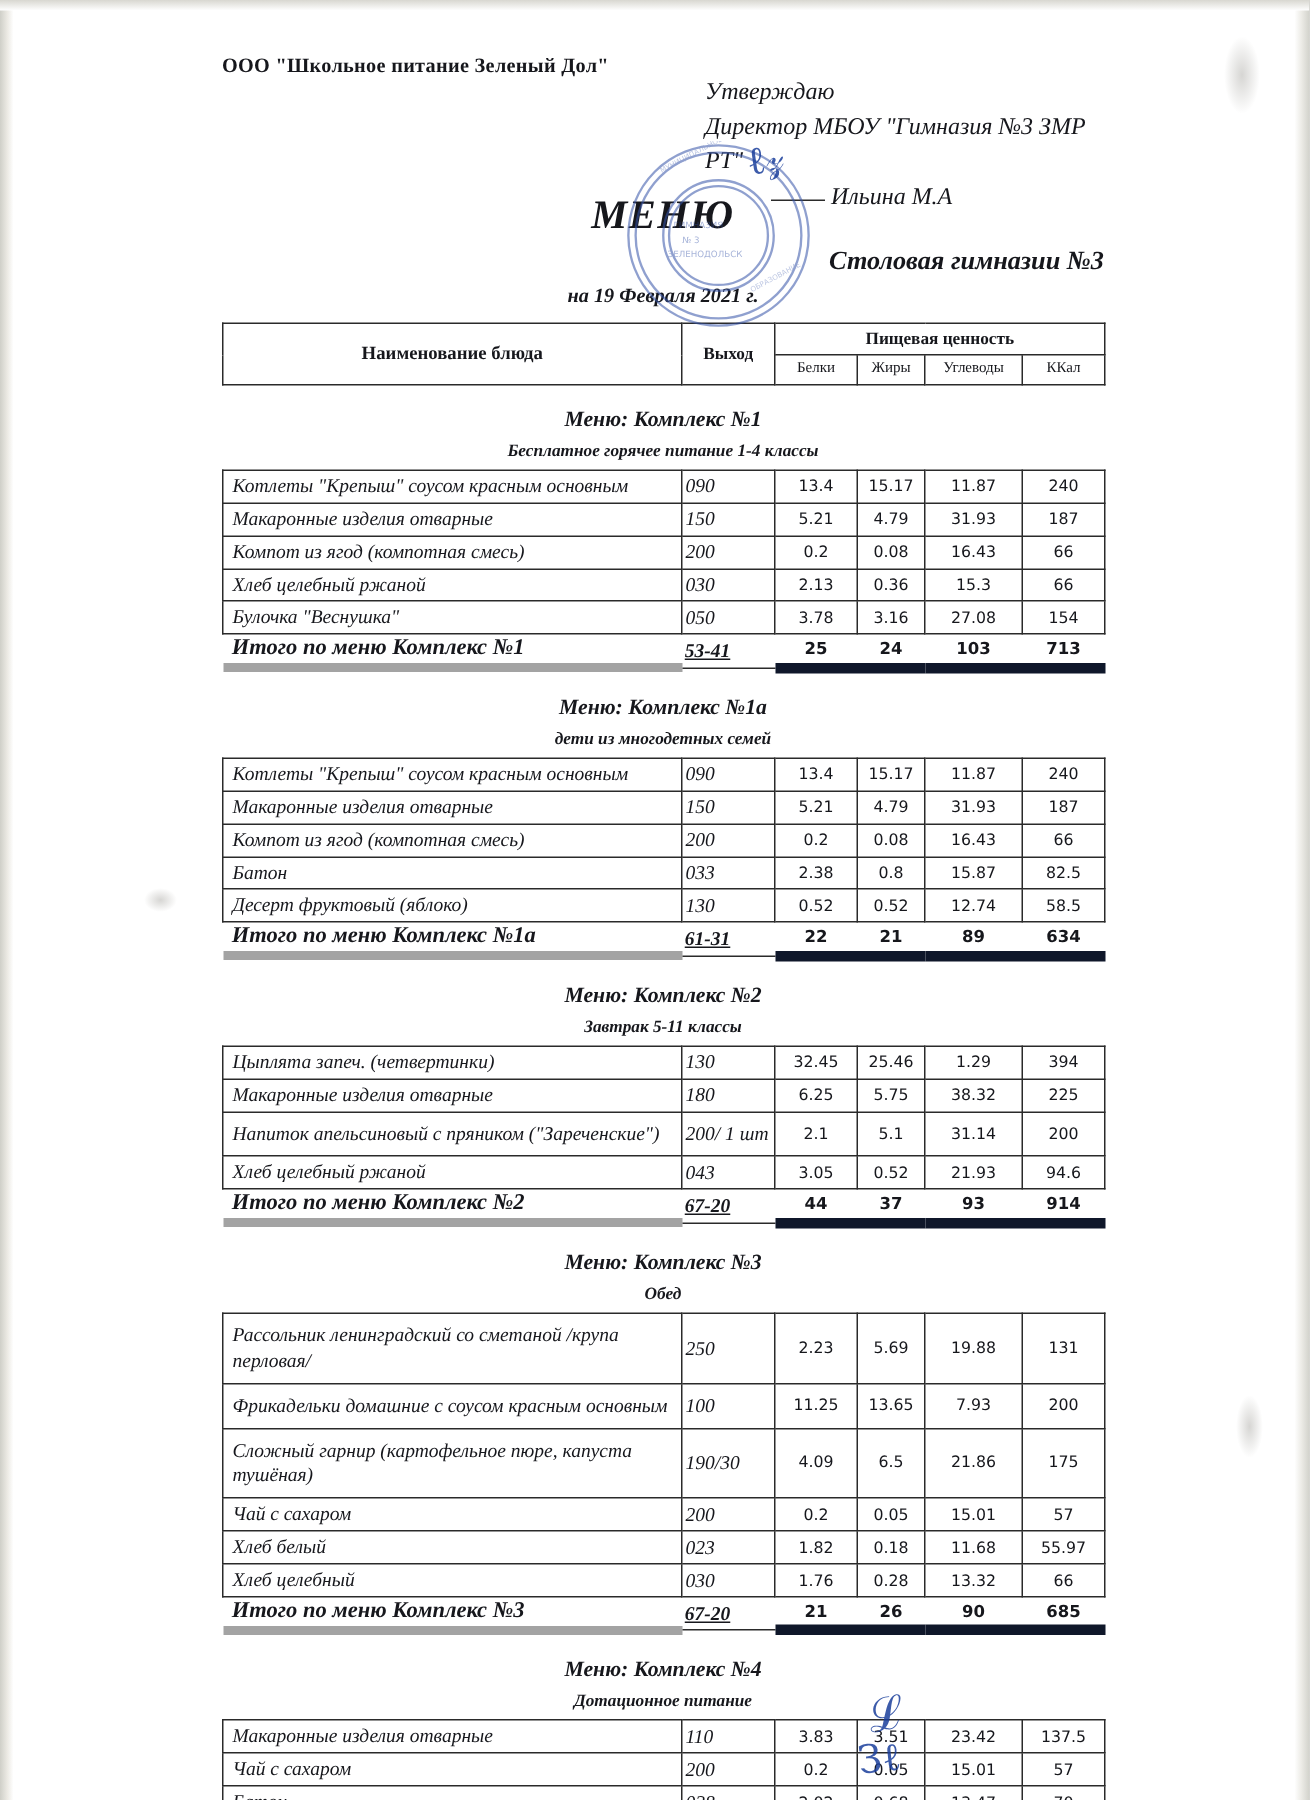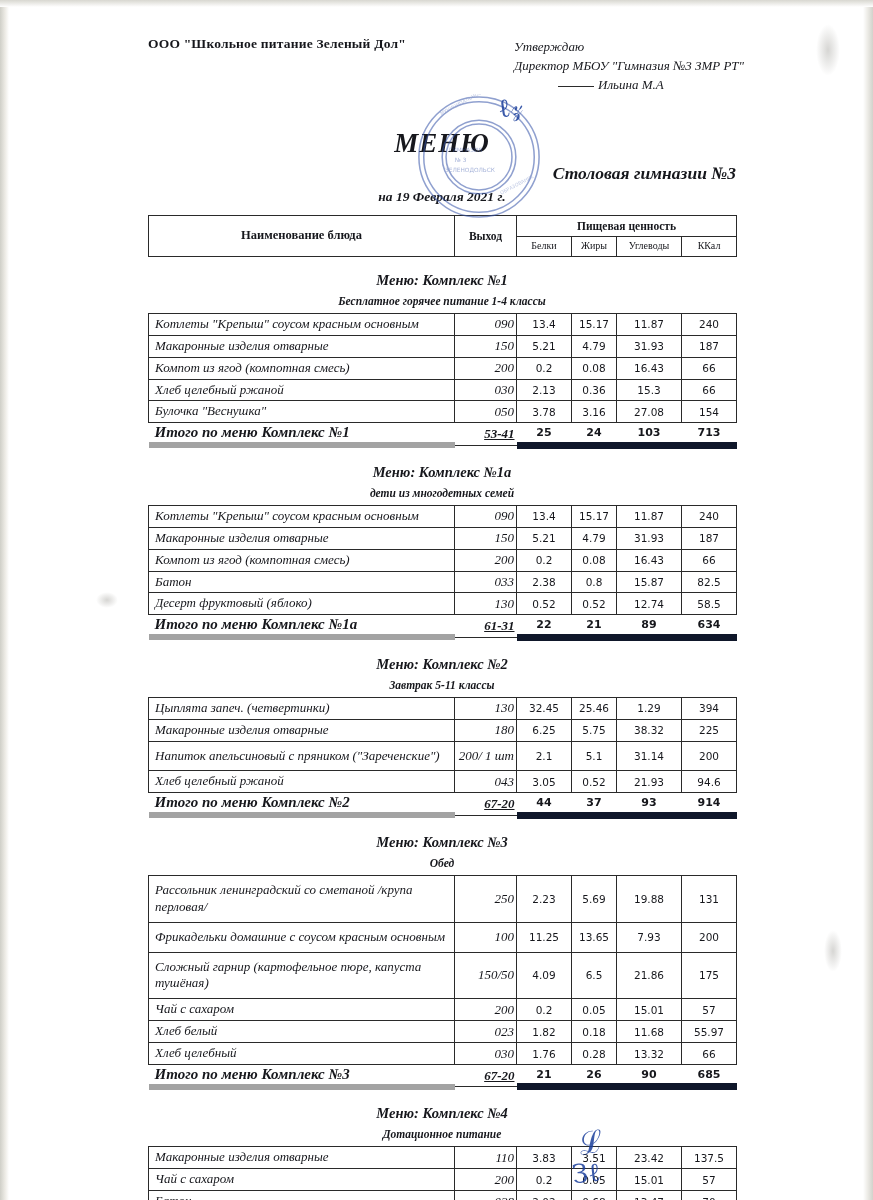--- a/index.html
+++ b/index.html
@@ -41,26 +41,25 @@
   }
   
   .org {
     font-weight: bold;
     font-size: 13.5px;
     letter-spacing: .2px;
   }
   .approve {
     position: absolute;
     left: 322px;
-    top: 2px;
+    top: 14px;
     width: 270px;
     font-style: italic;
-    font-size: 13px;
+    font-size: 16px;
     line-height: 1.45;
-    margin-left: 44px;
   }
   .approve .nm { display: block; padding-left: 44px; }
   .approve .sig-line {
     display: inline-block;
     border-bottom: 1px solid #2b2b2b;
     width: 36px;
     vertical-align: 2px;
     margin-right: 4px;
   }
   .title {
@@ -122,21 +121,21 @@
   .hdr .small { font-weight: normal; font-size: 10px; }
   .dish {
     font-style: italic;
     font-size: 13px;
     padding: 2px 3px 2px 6px;
     line-height: 1.3;
   }
   .out {
     font-style: italic;
     font-size: 13px;
-    text-align: right;
+    text-align: left;
     padding: 2px;
   }
   .num {
     font-family: "DejaVu Sans", sans-serif;
     font-size: 10.5px;
     text-align: center;
     padding: 2px 1px;
   }
   .total td {
     border: none;
@@ -444,21 +443,21 @@
             <tr class="tall">
               <td class="dish">Фрикадельки домашние с соусом красным основным</td>
               <td class="out">100</td>
               <td class="num">11.25</td>
               <td class="num">13.65</td>
               <td class="num">7.93</td>
               <td class="num">200</td>
             </tr>
             <tr class="tall">
               <td class="dish">Сложный гарнир (картофельное пюре, капуста тушёная)</td>
-              <td class="out">150/50</td>
+              <td class="out">190/30</td>
               <td class="num">4.09</td>
               <td class="num">6.5</td>
               <td class="num">21.86</td>
               <td class="num">175</td>
             </tr>
             <tr>
               <td class="dish">Чай с сахаром</td>
               <td class="out">200</td>
               <td class="num">0.2</td>
               <td class="num">0.05</td>

